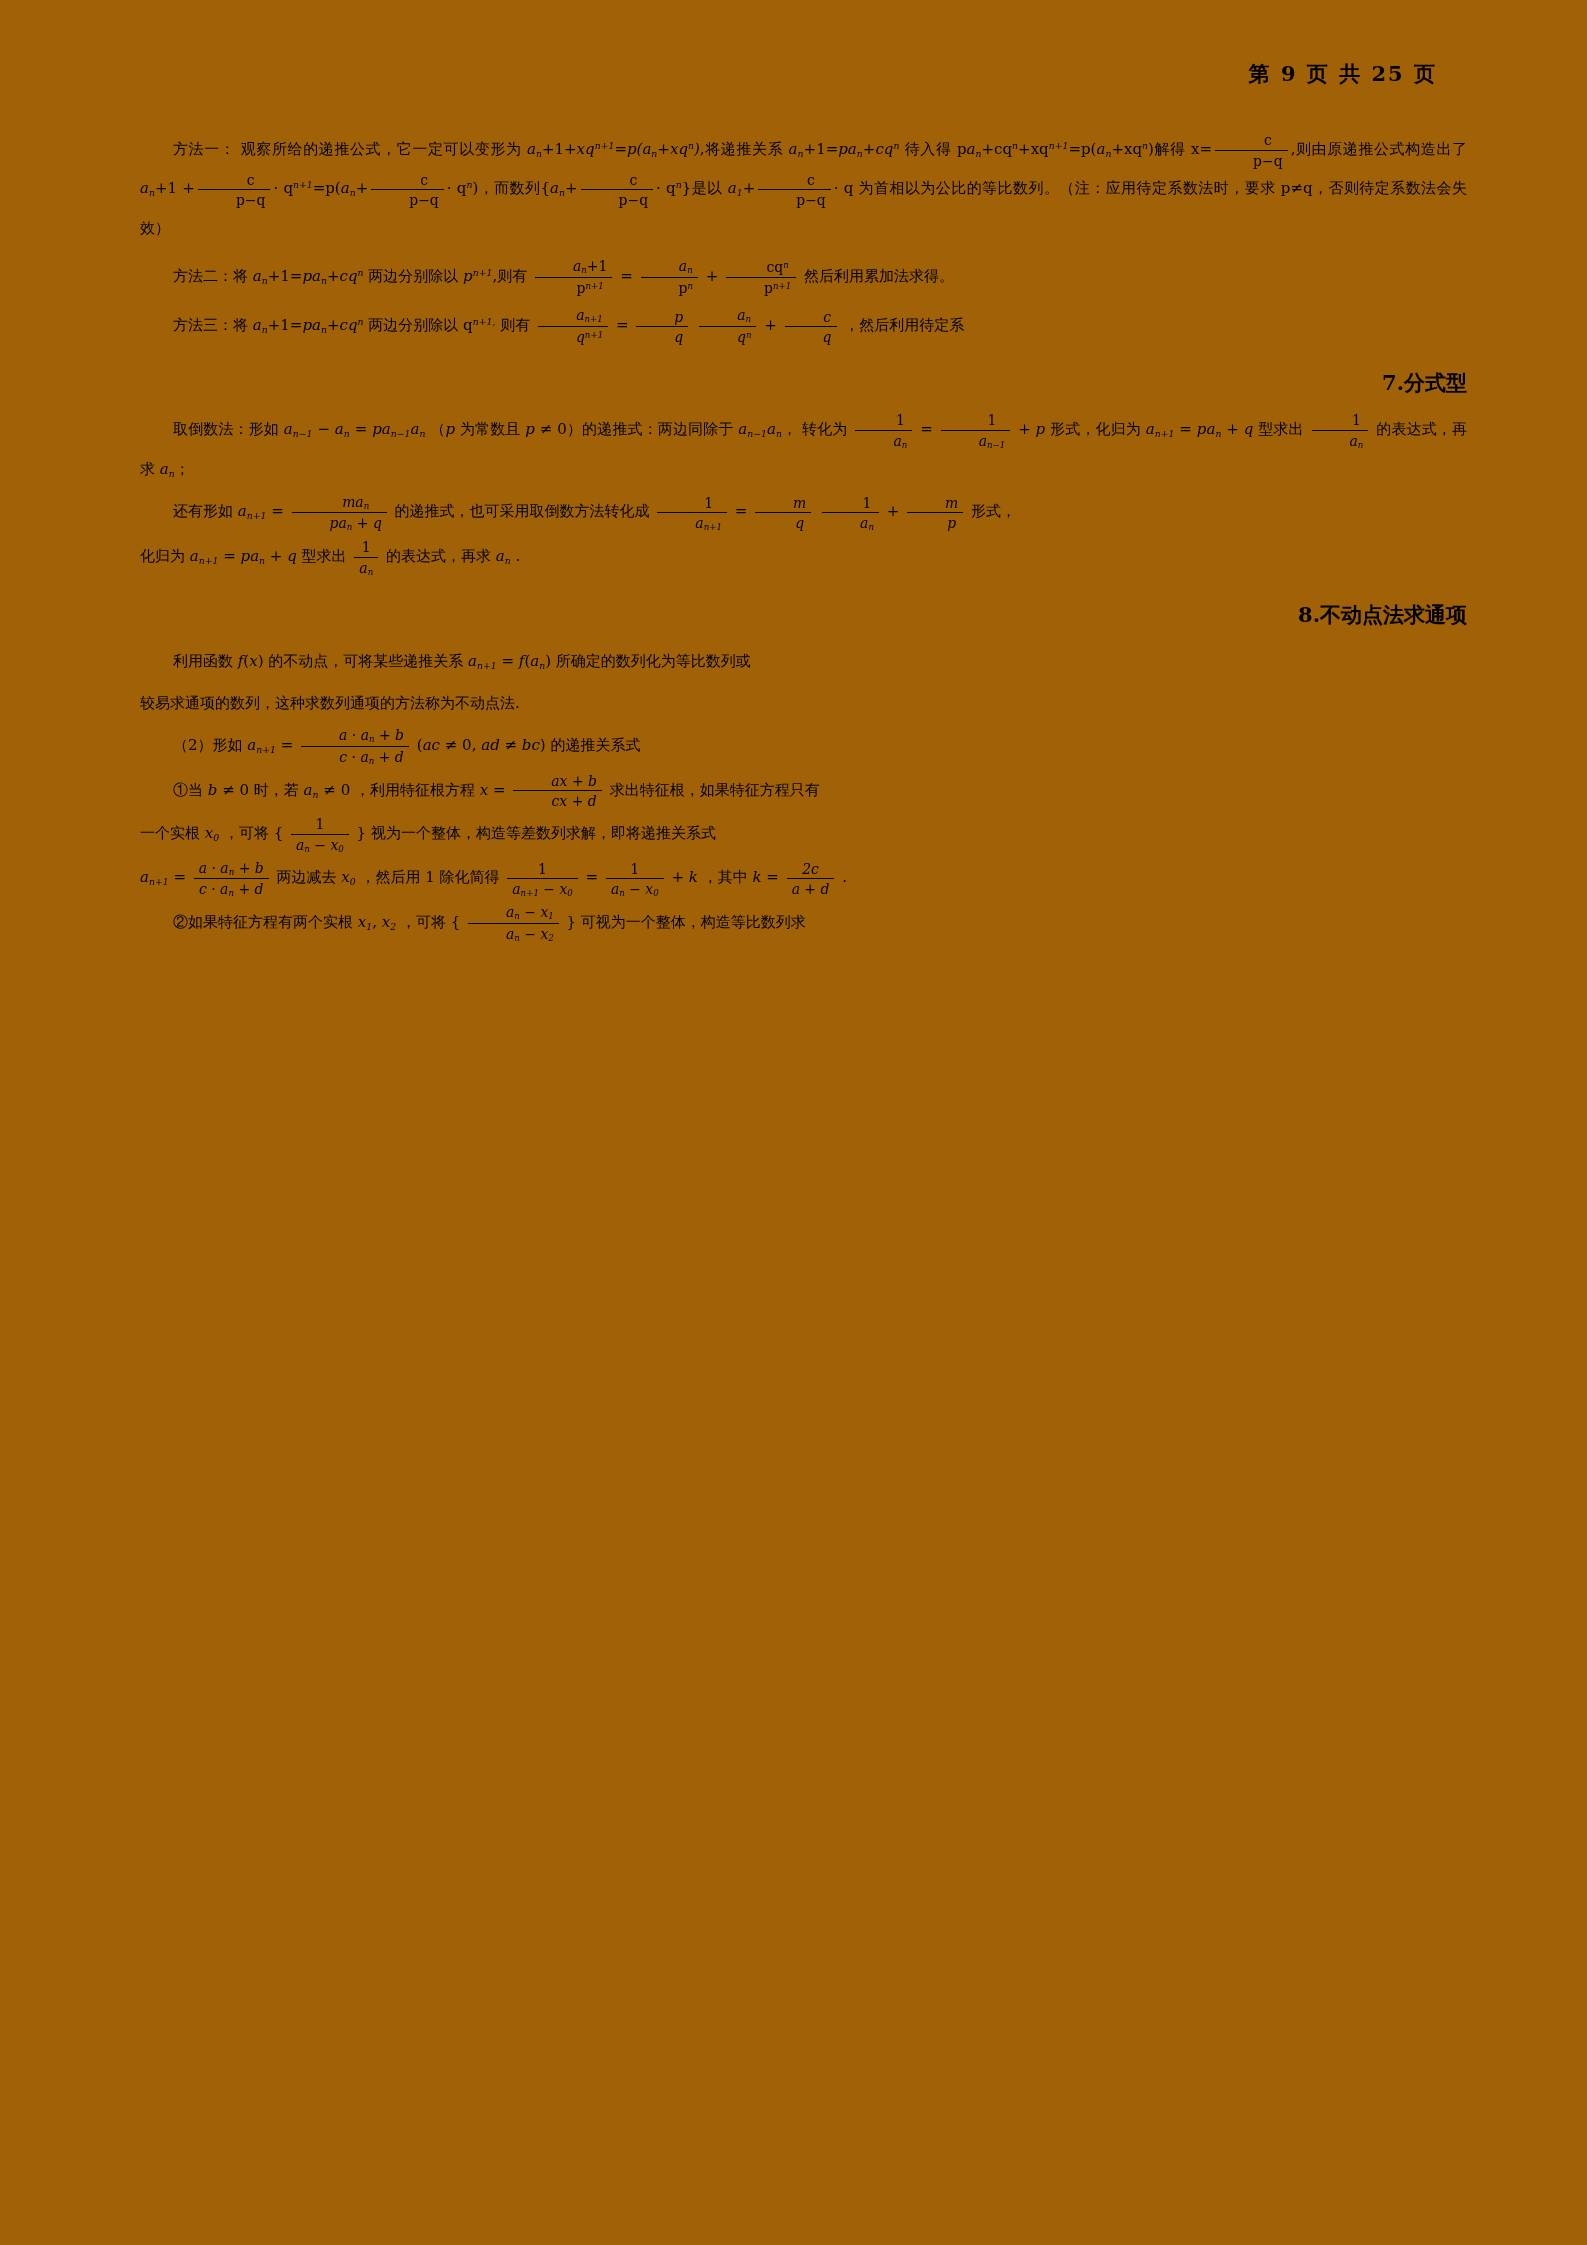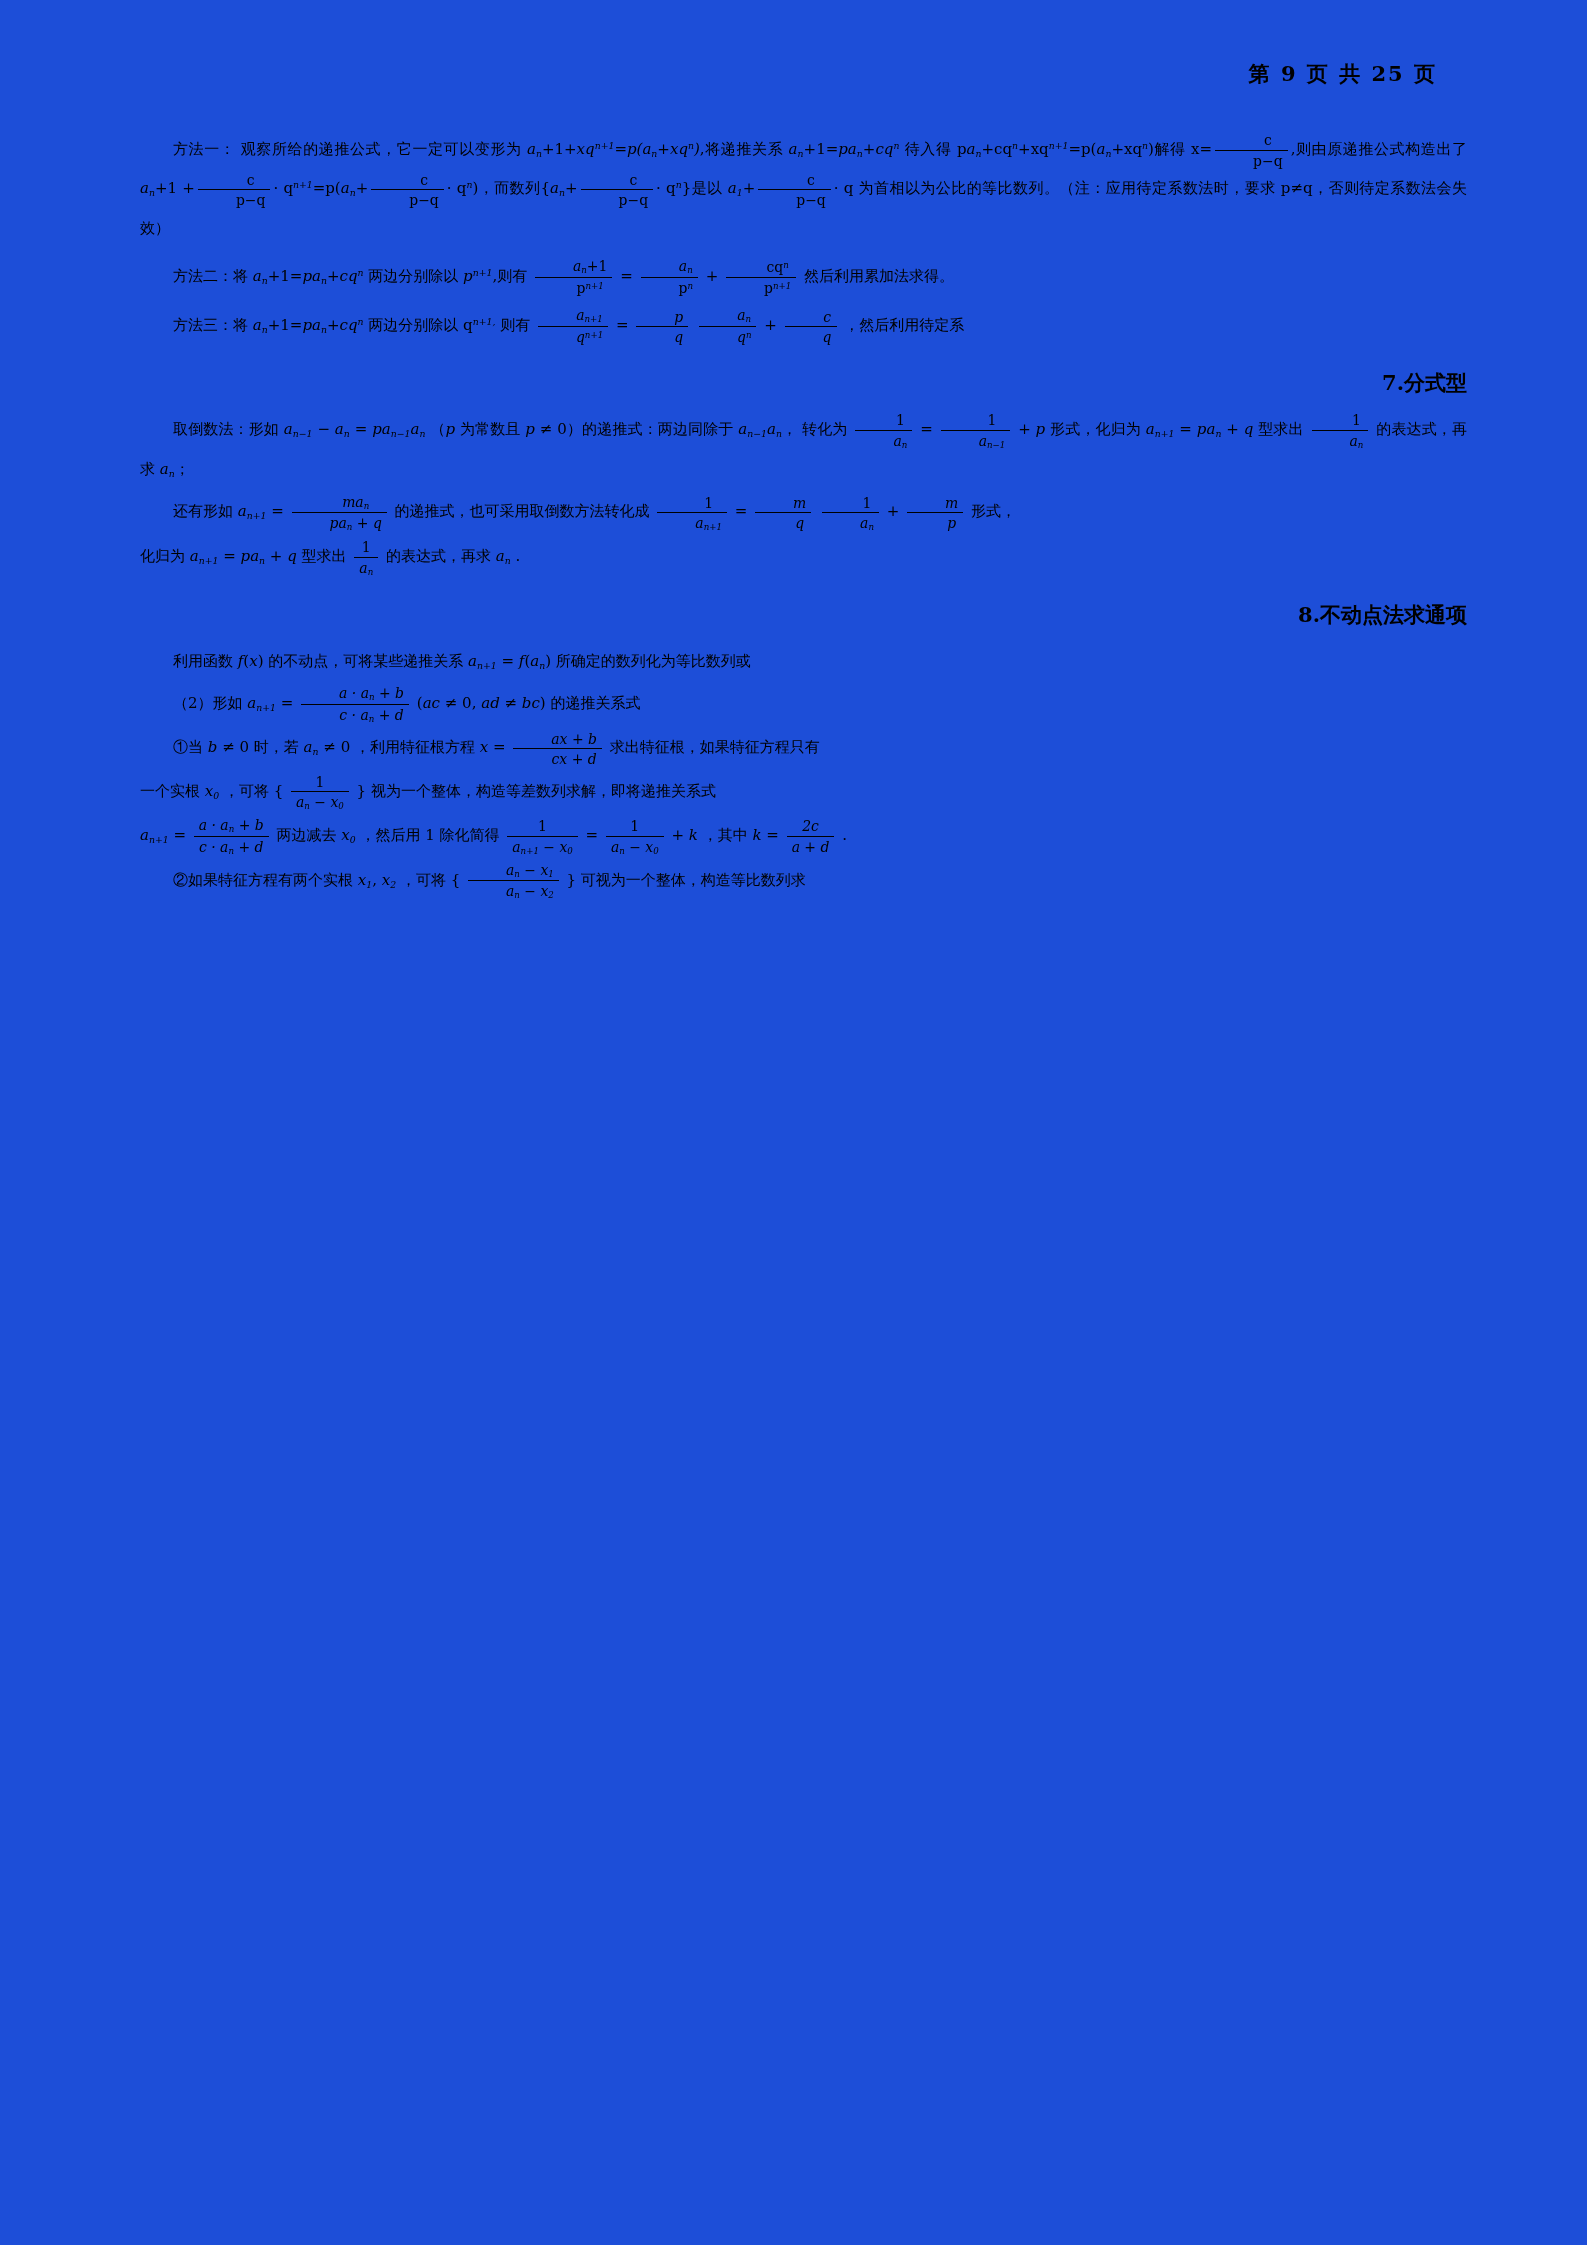--- a/index.html
+++ b/index.html
@@ -10,21 +10,21 @@
   body {
     font-family: "DejaVu Serif", "Liberation Serif", serif;
     color: #000000;
   }
   .page {
     width: 1587px;
     height: 2245px;
     position: relative;
     box-sizing: border-box;
     padding: 60px 120px 60px 140px;
-    background: #1d4ed8;
+    background: #a16207;
   }
   .page-header {
     text-align: right;
     font-size: 21px;
     font-weight: bold;
     letter-spacing: 2px;
     margin-bottom: 42px;
     padding-right: 30px;
   }
   .para {
@@ -156,20 +156,23 @@
     <span class="frac"><span class="num">1</span><span class="den"><span class="m">a<sub>n</sub></span></span></span>
     的表达式，再求 <span class="m">a<sub>n</sub></span> .
   </div>
 
   <div class="heading">8.不动点法求通项</div>
 
 
   <div class="para indent">
     利用函数 <span class="m">f</span>(<span class="m">x</span>) 的不动点，可将某些递推关系 <span class="m">a<sub>n+1</sub> = f</span>(<span class="m">a<sub>n</sub></span>) 所确定的数列化为等比数列或
   </div>
+  <div class="para">
+    较易求通项的数列，这种求数列通项的方法称为不动点法.
+  </div>
 
   <div class="para indent">
     （2）形如 <span class="m">a<sub>n+1</sub></span> =
     <span class="frac"><span class="num"><span class="m">a · a<sub>n</sub> + b</span></span><span class="den"><span class="m">c · a<sub>n</sub> + d</span></span></span>
     (<span class="m">ac</span> ≠ 0, <span class="m">ad</span> ≠ <span class="m">bc</span>) 的递推关系式
   </div>
 
   <div class="para indent">
     ①当 <span class="m">b</span> ≠ 0 时，若 <span class="m">a<sub>n</sub></span> ≠ 0 ，利用特征根方程 <span class="m">x</span> =
     <span class="frac"><span class="num"><span class="m">ax + b</span></span><span class="den"><span class="m">cx + d</span></span></span>

